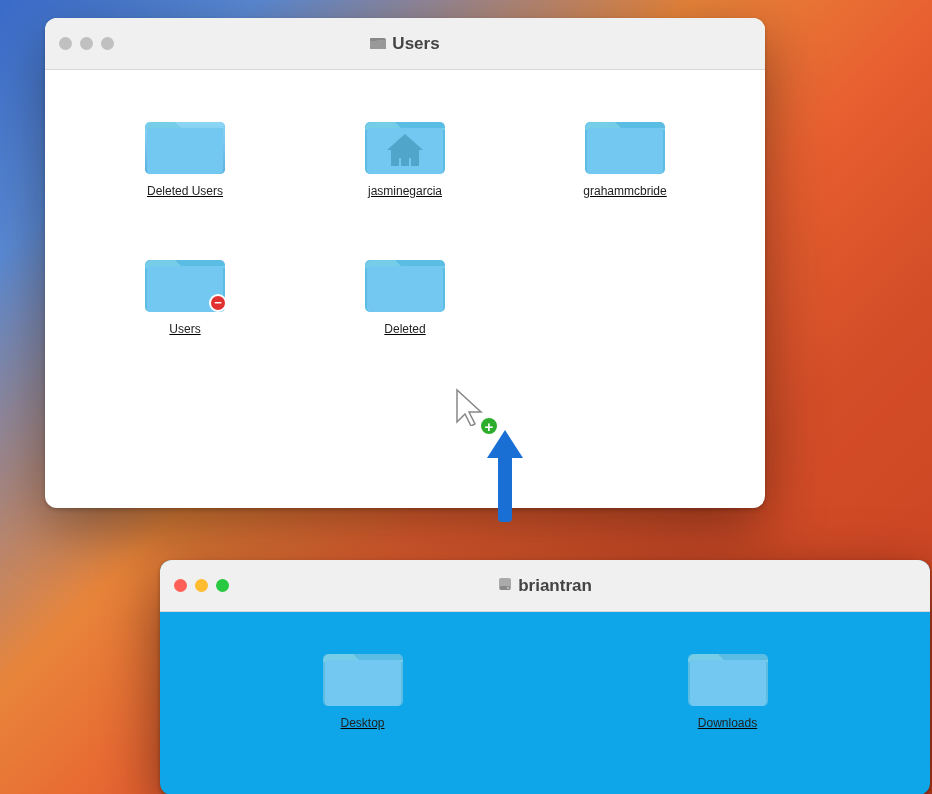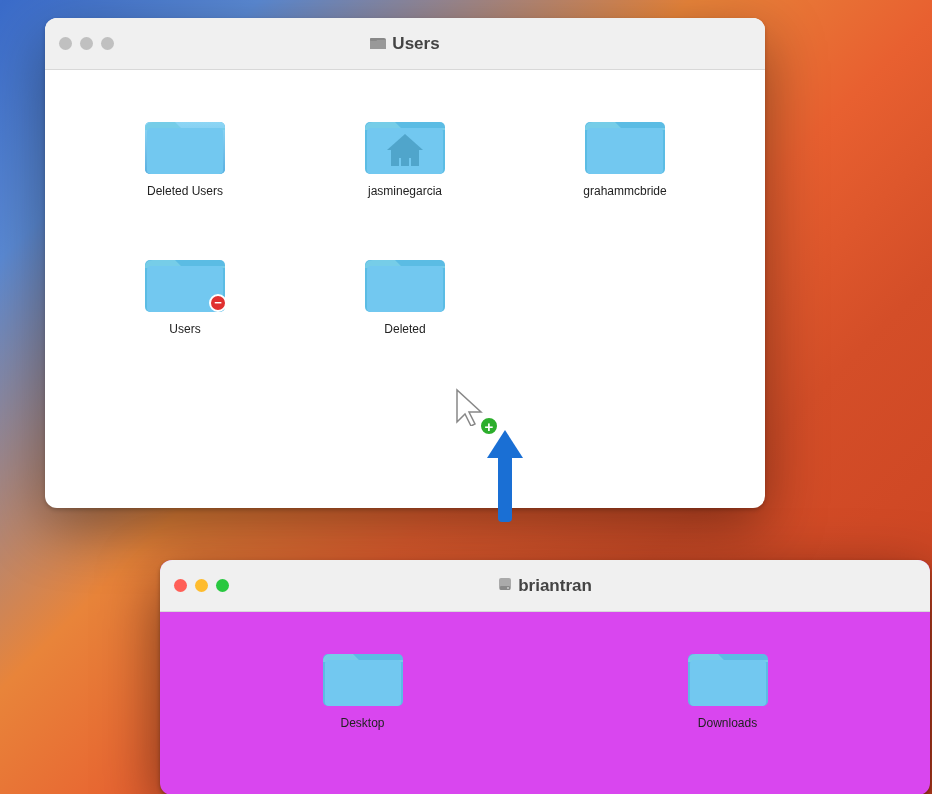--- a/index.html
+++ b/index.html
@@ -108,20 +108,21 @@
     }
 
     .folder-item {
       display: flex;
       flex-direction: column;
       align-items: center;
       gap: 8px;
       cursor: pointer;
       padding: 8px;
       border-radius: 6px;
+      text-decoration: underline;
     }
 
     .folder-icon {
       position: relative;
       width: 80px;
       height: 68px;
     }
 
     
     .folder-svg {
@@ -155,21 +156,21 @@
       line-height: 1;
     }
 
     
     .window-brian {
       position: absolute;
       top: 560px;
       left: 160px;
       width: 770px;
       height: 235px;
-      background: #d946ef;
+      background: #0ea5e9;
       border-radius: 12px;
       box-shadow: 0 20px 60px rgba(0,0,0,0.5), 0 2px 4px rgba(0,0,0,0.3);
       overflow: hidden;
     }
 
     .window-brian .window-titlebar {
       background: #f0f0f0;
     }
 
     .window-brian-body {

